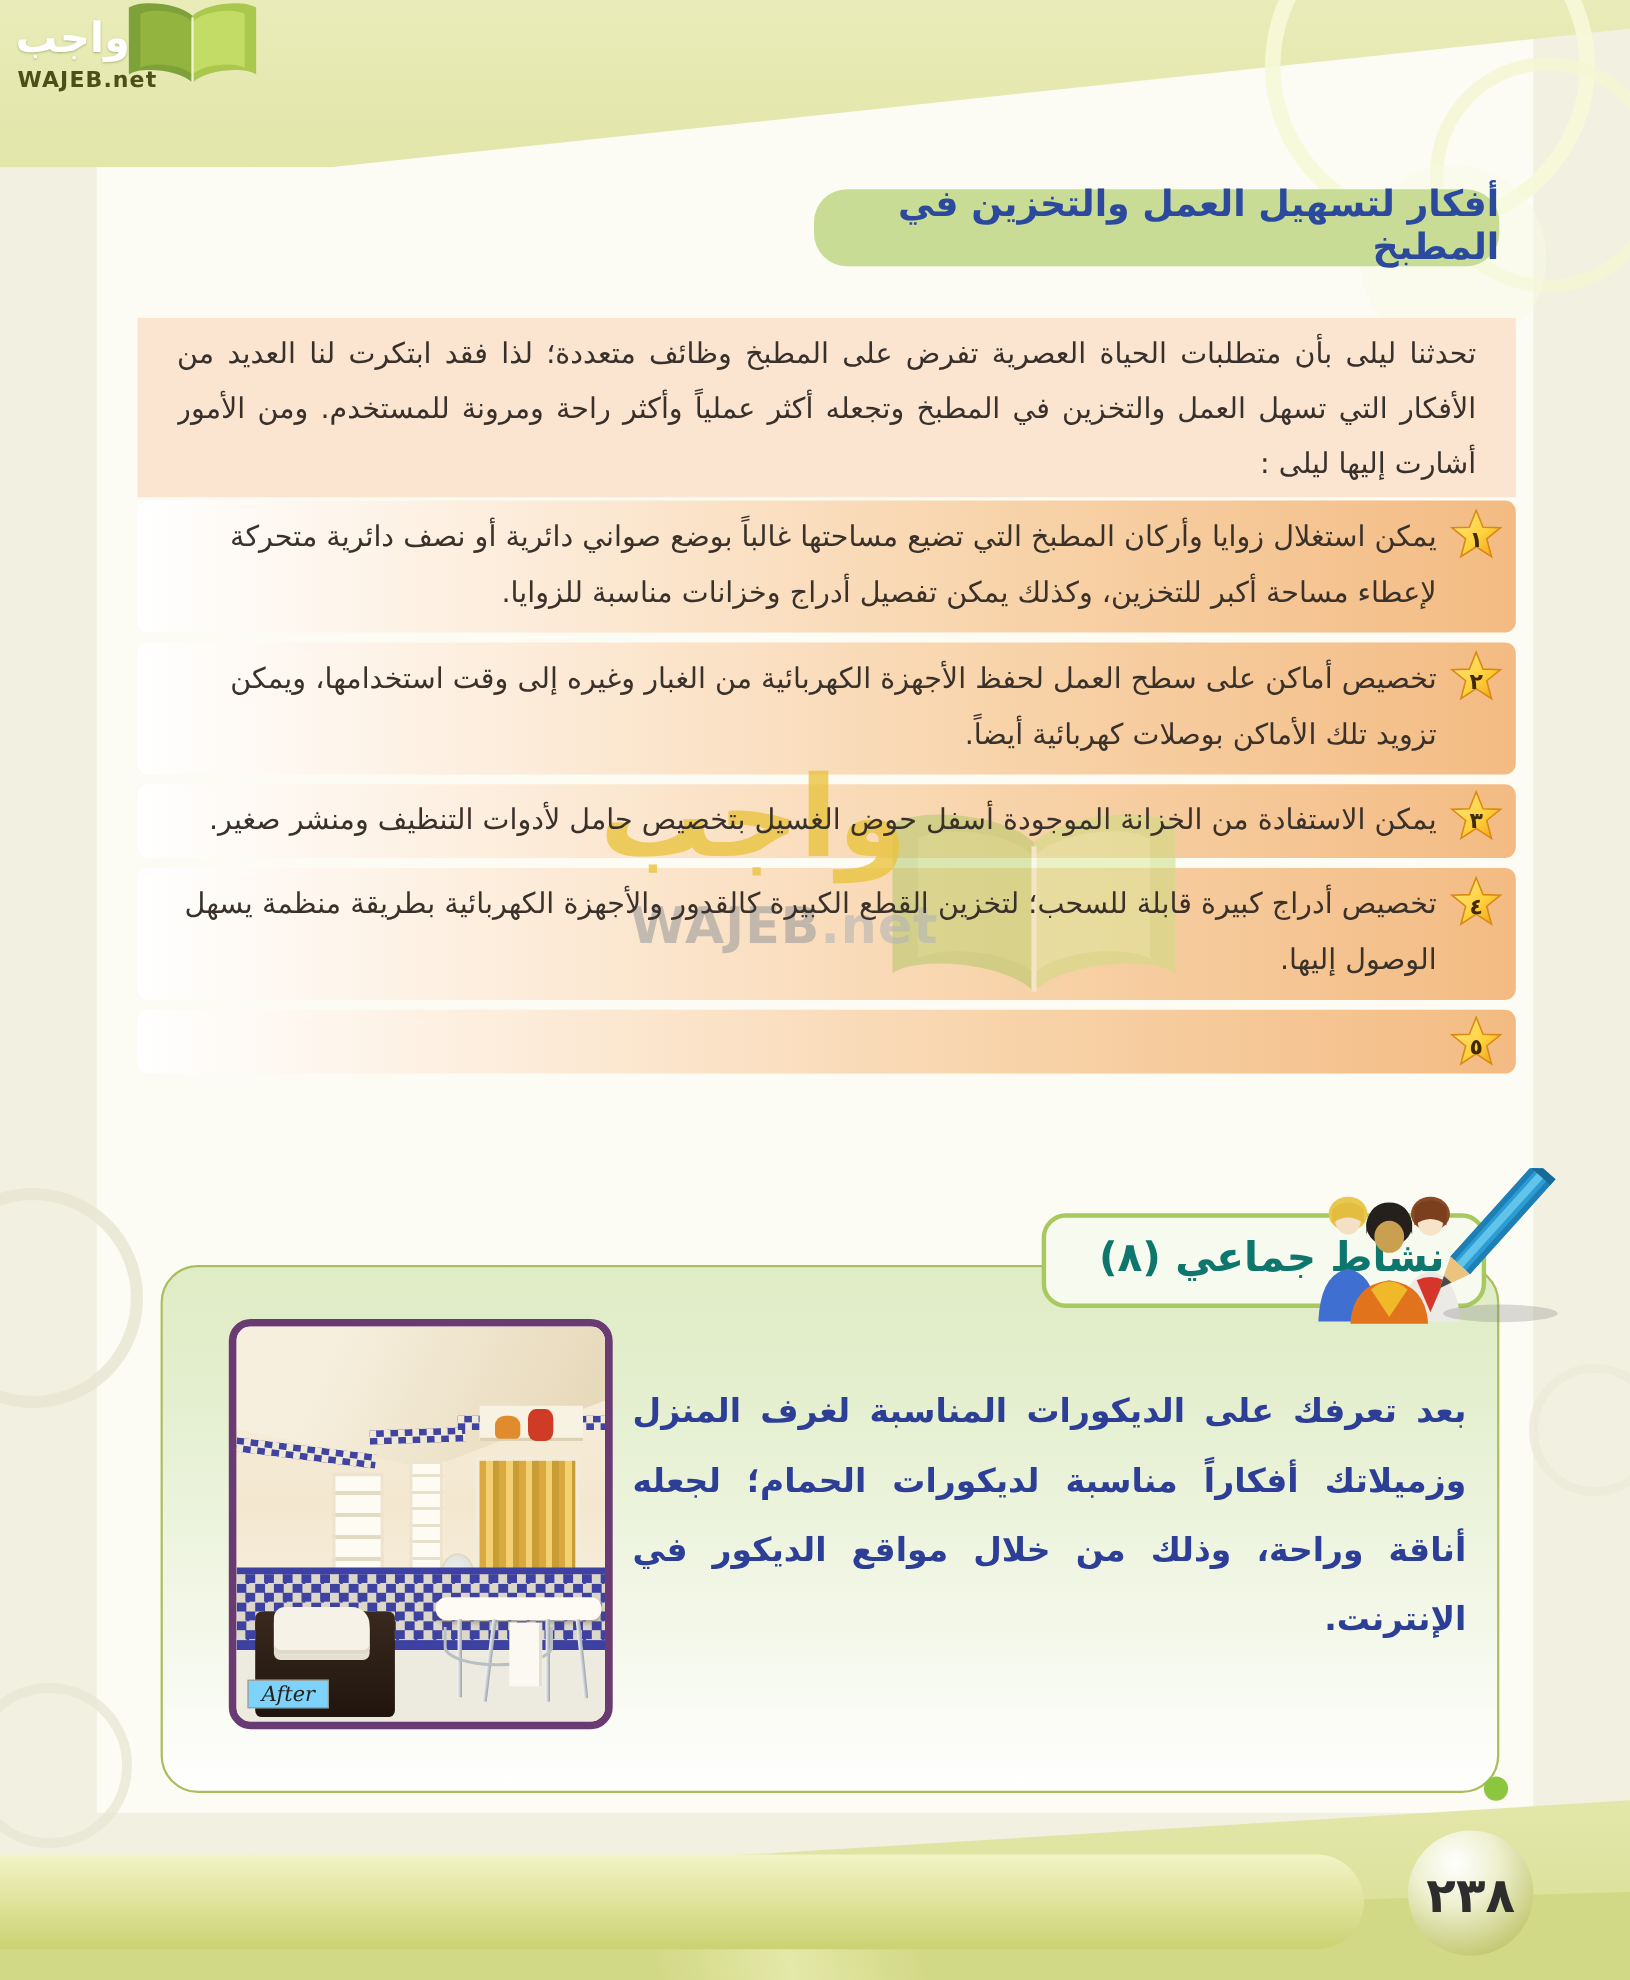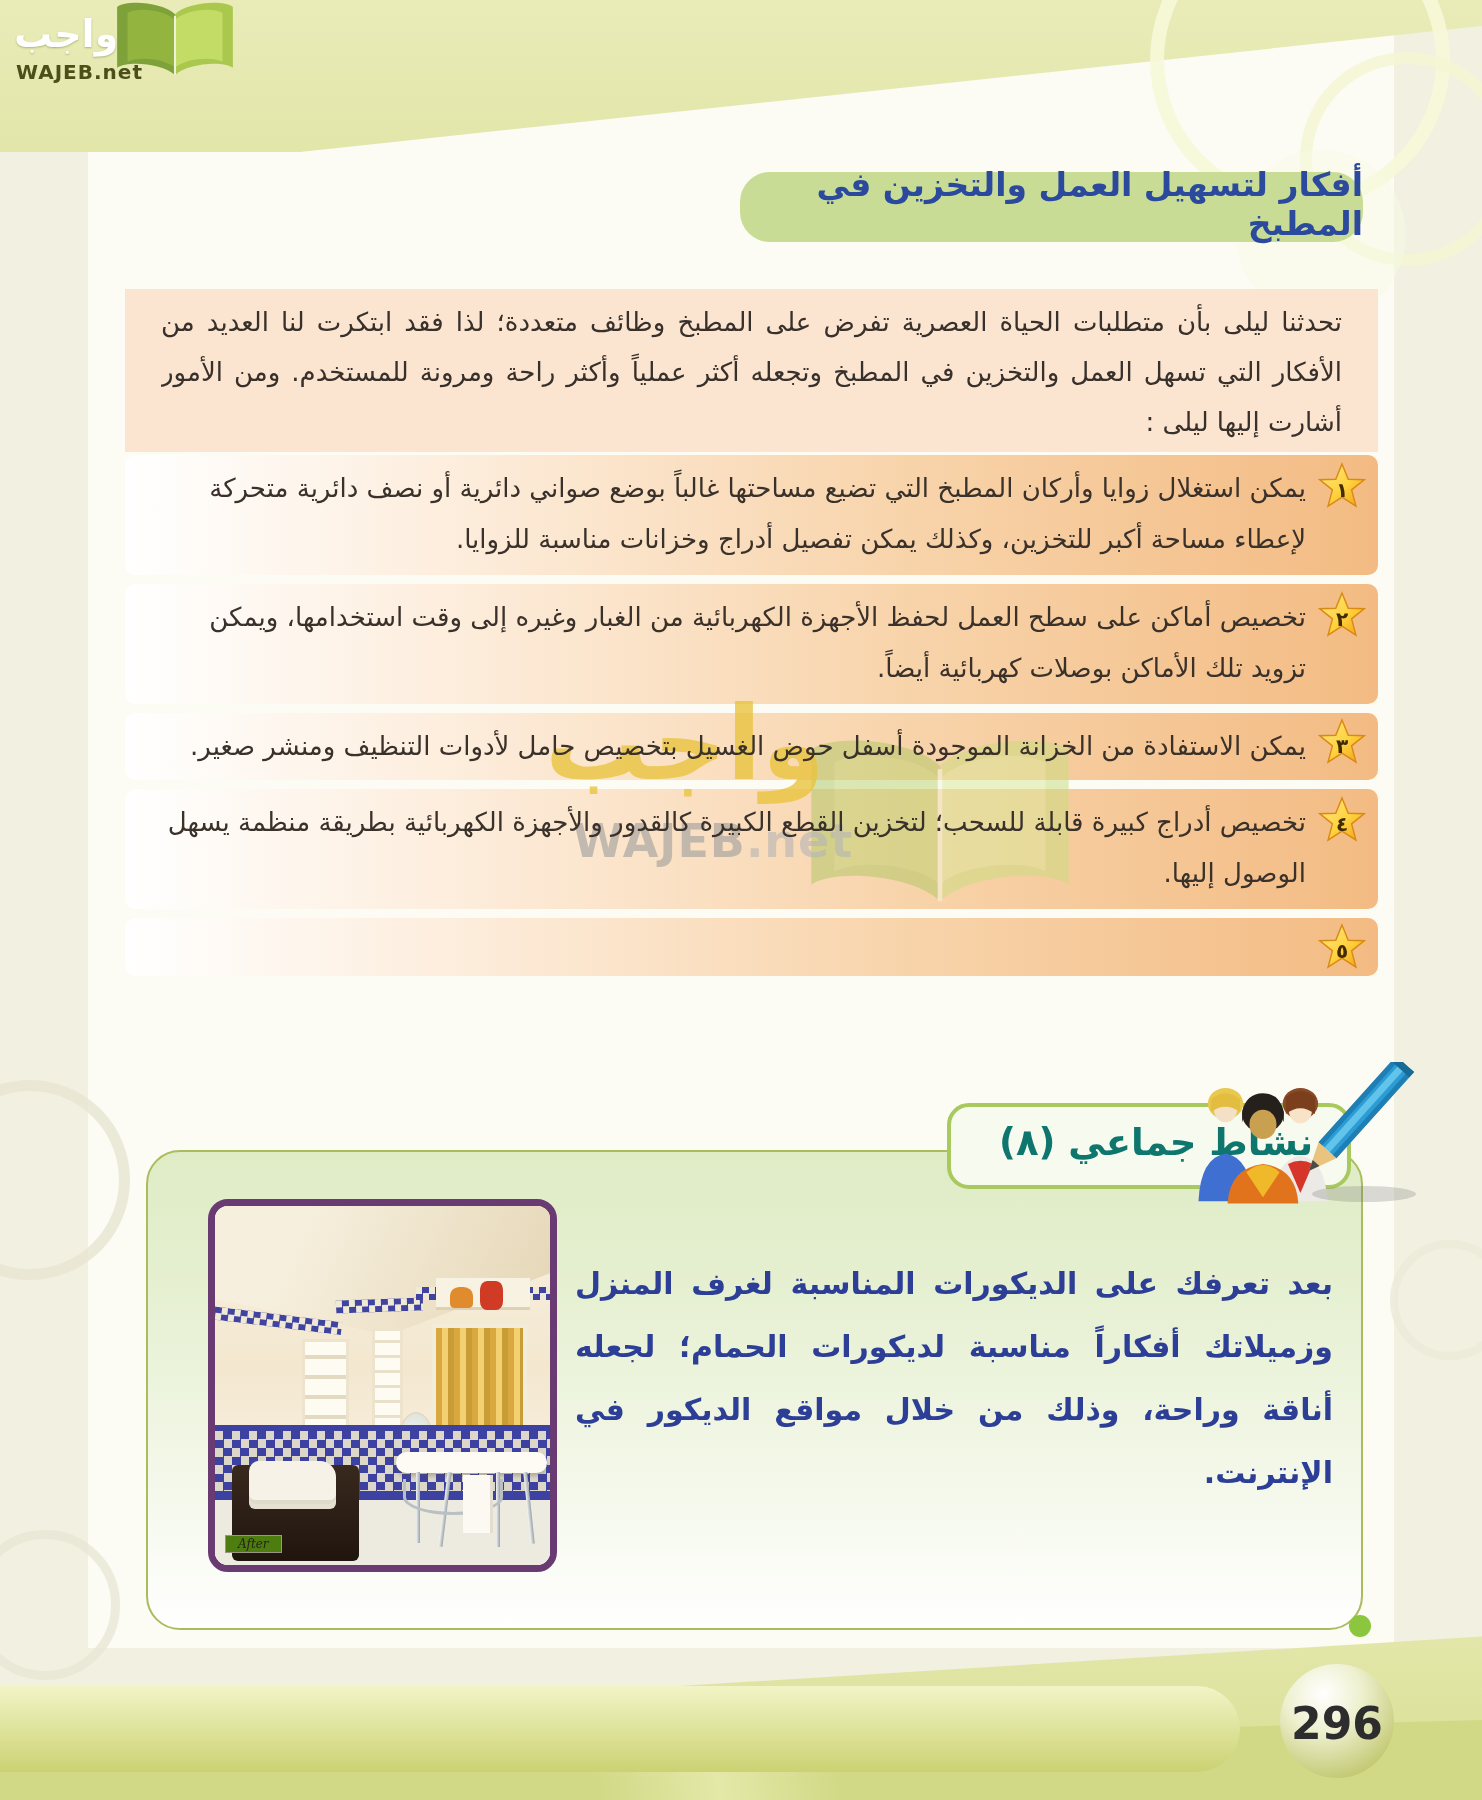--- a/index.html
+++ b/index.html
@@ -94,22 +94,22 @@
   #floor { left:0; right:0; bottom:0; height:18%; background:#edebdf; }
   #bench { left:5%; bottom:1%; width:38%; height:27%; background:linear-gradient(180deg,#39291e,#20150e); border-radius:6px; }
   #towels { left:10%; bottom:17%; width:26%; height:12%; background:#f6f2e8; border-radius:10px 16px 6px 6px;
     box-shadow:0 5px 0 #e6e0d2, inset 0 -4px 0 #e0dacb; }
   #counter { left:54%; top:68.5%; width:45%; height:6%; background:#fdfbf4; border-radius:10px; box-shadow:0 3px 4px rgba(90,80,60,.35); }
   .leg { width:4px; background:linear-gradient(90deg,#f2f4f4,#9aa1a6); }
   #leg1 { left:60%; top:74%; height:20%; } #leg2 { left:68%; top:74%; height:21%; transform:rotate(7deg); }
   #leg3 { left:84%; top:74%; height:21%; } #leg4 { left:93%; top:74%; height:20%; transform:rotate(-6deg); }
   #rail { left:56%; top:76%; width:30%; height:10%; border:3px solid #b9bfc3; border-top:none; border-radius:0 0 60% 60%; }
   #htowel { left:74%; top:75%; width:9%; height:16%; background:#fbf9f1; box-shadow:inset -3px 0 0 #e3decf; }
-  #after { left:10px; bottom:12px; background:#4d7c0f; border:1px solid #9b9685; padding:1px 12px;
-    font-family:"DejaVu Serif", serif; font-style:italic; font-size:12px; color:#26231c; z-index:5; }
+  #after { left:10px; bottom:12px; background:#7dd3fc; border:1px solid #9b9685; padding:1px 12px;
+    font-family:"DejaVu Serif", serif; font-style:italic; font-size:19px; color:#26231c; z-index:5; }
 
   
   #rule-dot { left:1349px; top:1615px; width:22px; height:22px; border-radius:50%; background:#8cc63f; }
   #band1 { left:0; top:1628px; width:1482px; height:172px; background:linear-gradient(180deg,#e3e7ab 0%,#dce29b 60%);
     clip-path:polygon(0 58%,100% 5%,100% 100%,0 100%); }
   #band2 { left:0; top:1700px; width:1482px; height:100px;
     background:linear-gradient(78deg,#d2d986 40%,#e4e8a8 48%,#d2d986 56%);
     clip-path:polygon(0 60%,100% 20%,100% 100%,0 100%); }
   #capsule { left:-90px; top:1686px; width:1330px; height:86px; border-radius:43px;
     background:linear-gradient(180deg,#f2f4c6 0%,#cbd272 100%); }
@@ -304,14 +304,14 @@
   <div class="act-line just">وزميلاتك أفكاراً مناسبة لديكورات الحمام؛ لجعله أكثر</div>
   <div class="act-line just">أناقة وراحة، وذلك من خلال مواقع الديكور في شبكة</div>
   <div class="act-line">الإنترنت.</div>
 </div>
 
 <div class="abs" id="rule-dot"></div>
 <div class="abs" id="band1"></div>
 <div class="abs" id="band2"></div>
 <div class="abs" id="capsule"></div>
 <div class="abs" id="page-badge">
-  <span>296</span>
+  <span>٢٣٨</span>
 </div>
 
 </body></html>

